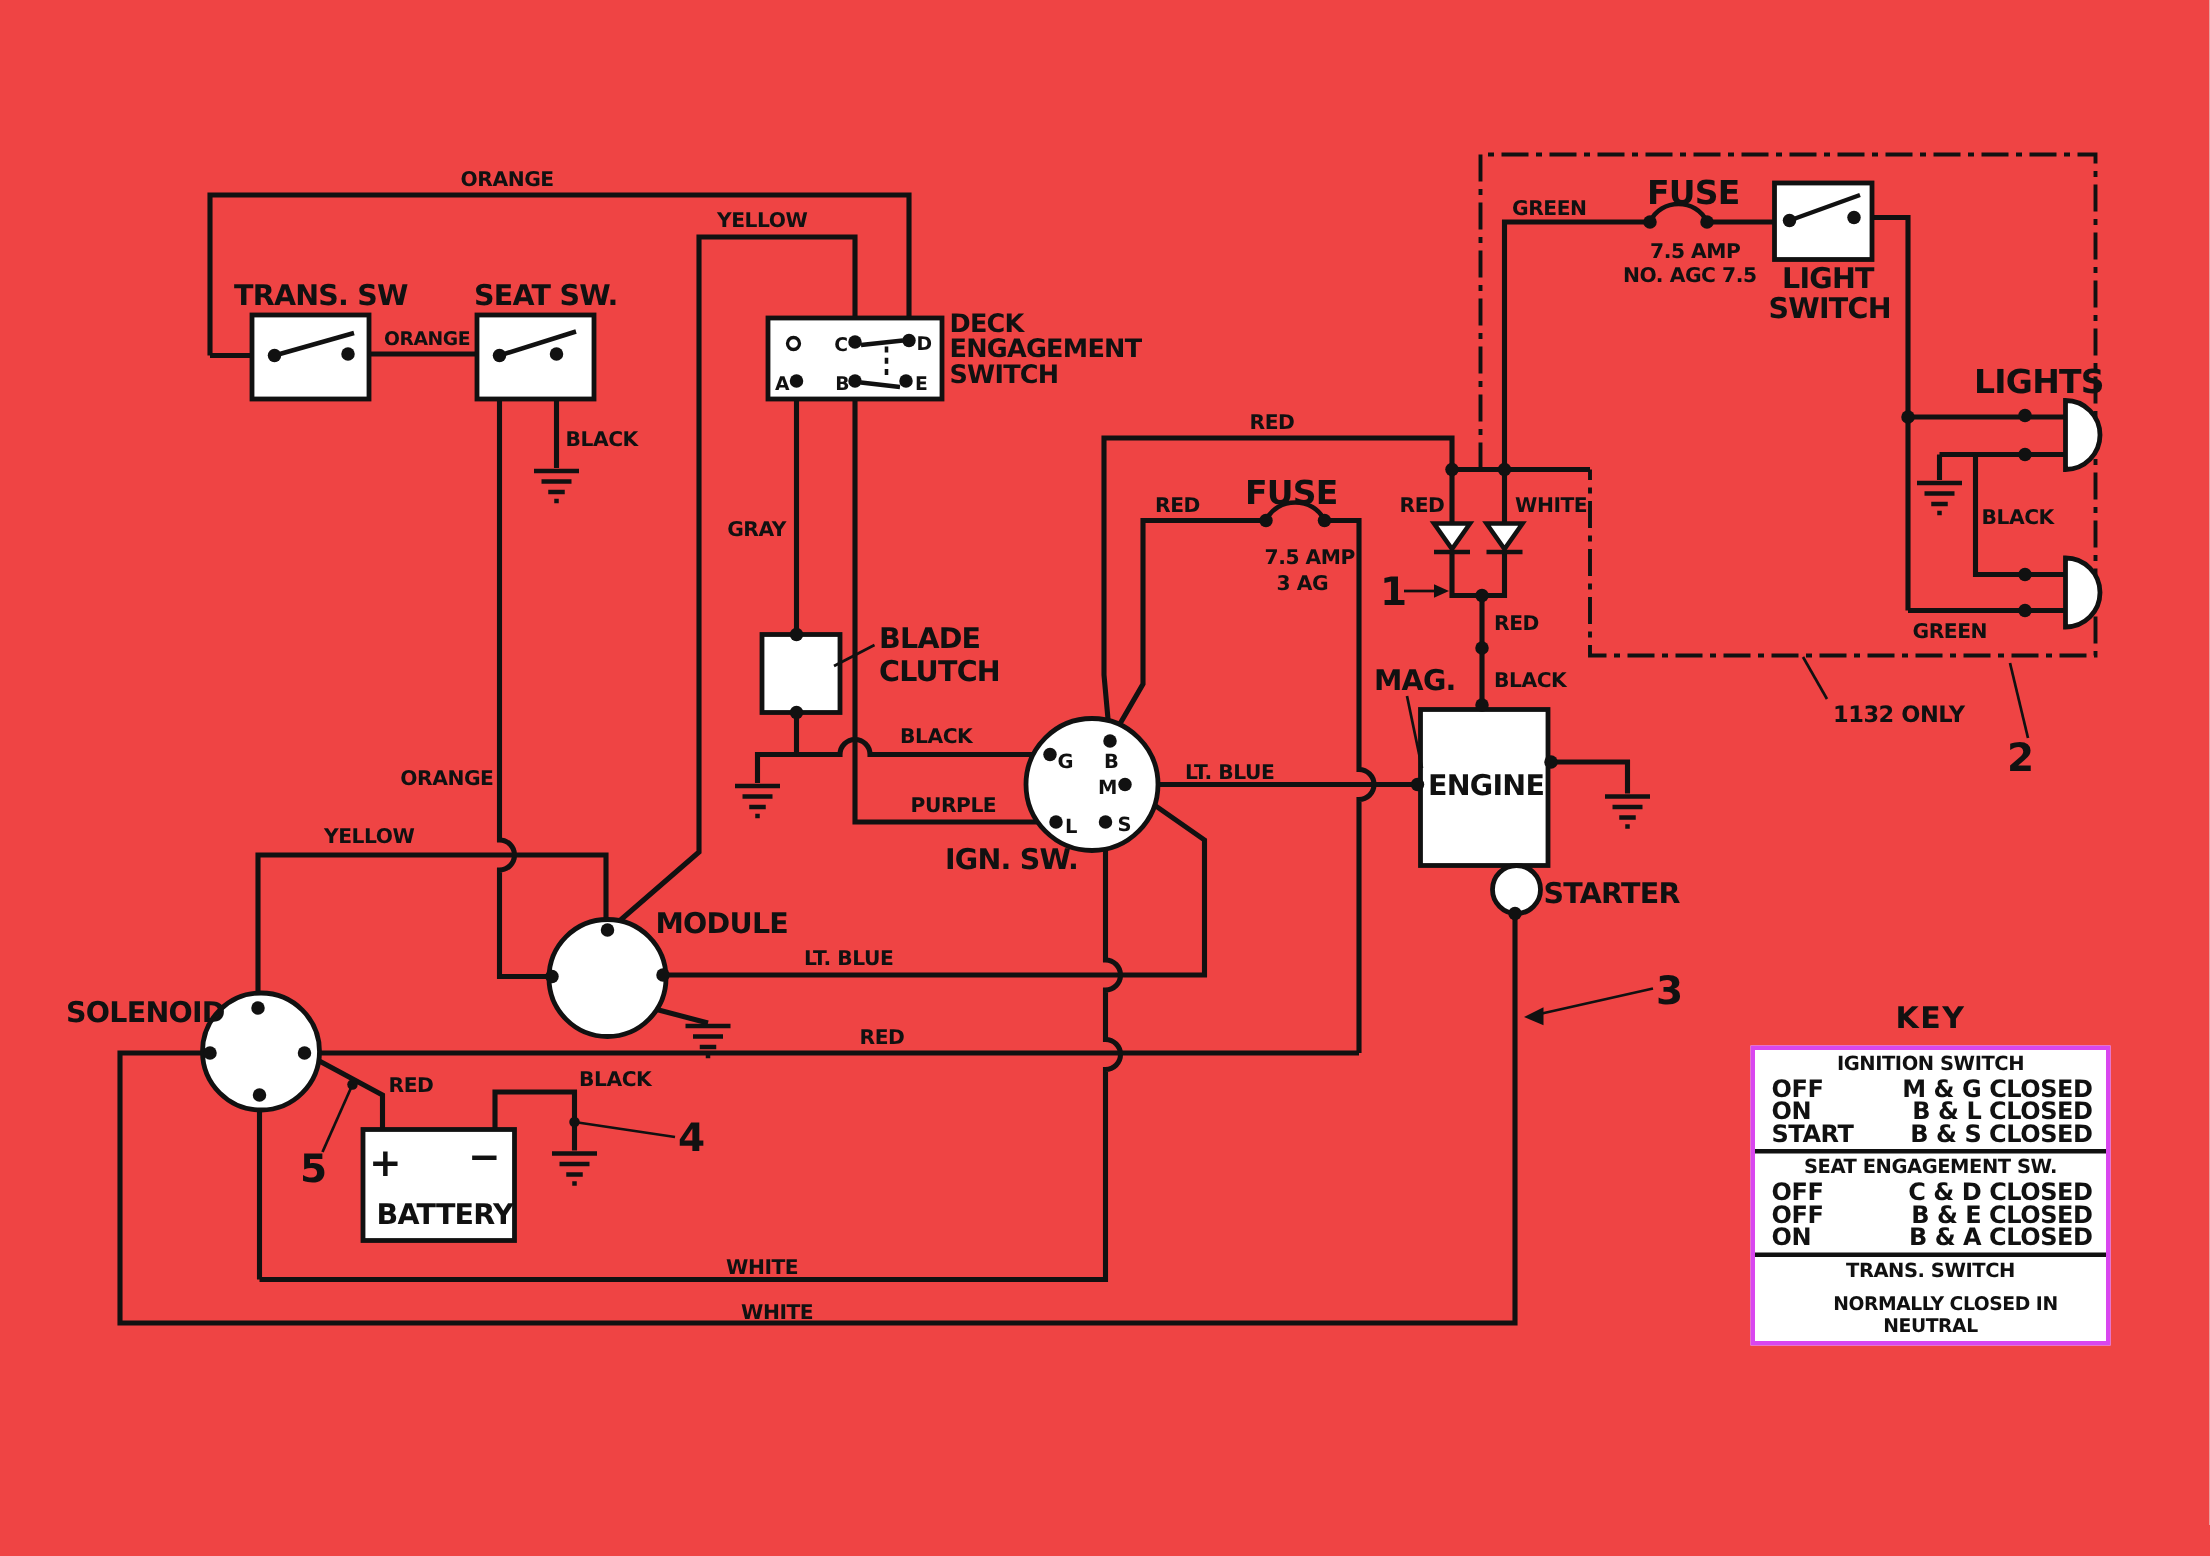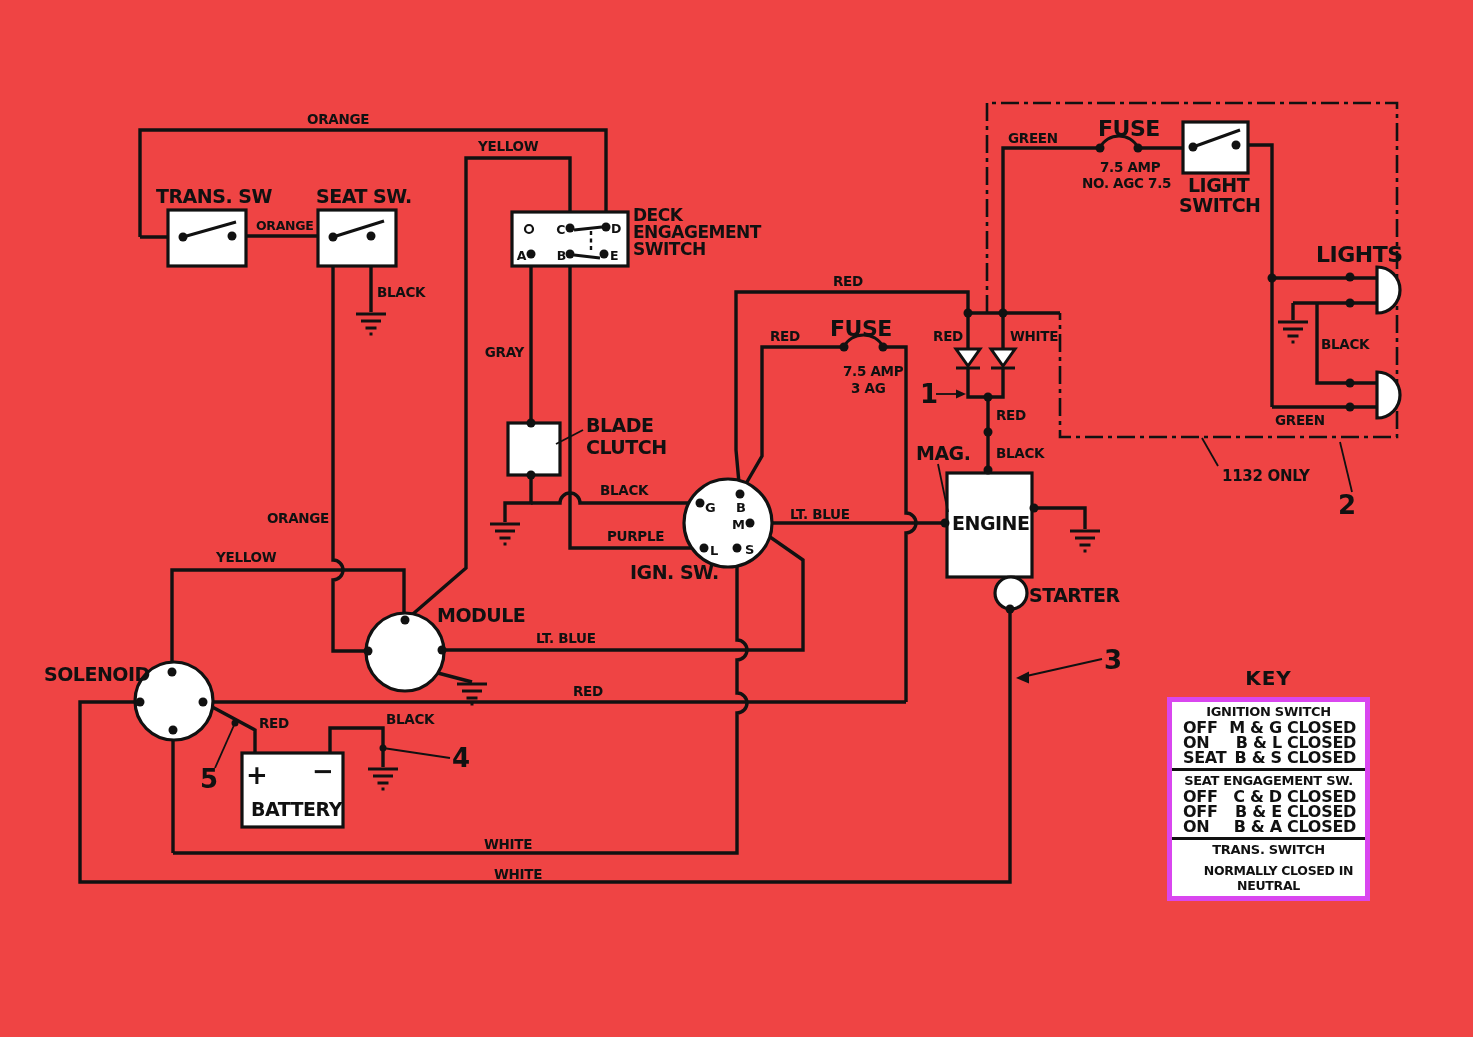--- a/index.html
+++ b/index.html
@@ -10,23 +10,23 @@
   .lbl{font-size:13.5px;letter-spacing:-0.3px;}
   .lbl-sm{font-size:12.5px;letter-spacing:-0.3px;}
   .comp{font-size:19px;letter-spacing:-0.5px;}
   .comp-sm{font-size:17px;letter-spacing:-0.5px;}
   .big{font-size:22px;letter-spacing:-0.5px;}
   .term{font-size:13px;}
   .callout{font-size:26px;}
   .sign{font-size:26px;}
   .note{font-size:15px;letter-spacing:-0.3px;}
   
-  .key{position:absolute;left:1167px;top:666px;width:203px;color:#111;font-weight:bold;}
+  .key{position:absolute;left:1167px;top:666px;width:240px;color:#111;font-weight:bold;}
   .key-title{text-align:center;font-size:20px;letter-spacing:1px;margin-bottom:7px;}
-  .key-box{border:5px solid #d946ef;background:#fff;}
+  .key-box{border:3px solid #d946ef;background:#fff;}
   .ksec{border-top:3px solid #111;padding:2px 0 3px 0;}
   .ksec:first-child{border-top:none;}
   .khead{text-align:center;font-size:13px;line-height:16px;letter-spacing:-0.3px;}
   .krow{display:flex;justify-content:space-between;font-size:16px;line-height:15px;
         padding:0 9px 0 11px;letter-spacing:-0.3px;}
   .kbody{text-align:center;font-size:12.5px;line-height:15px;letter-spacing:-0.3px;}
   .kbody.gap{margin-top:5px;padding-left:20px;}
 </style>
 </head>
 <body>
@@ -288,21 +288,21 @@
       <div class="khead">IGNITION SWITCH</div>
       <div class="krow">
         <span>OFF</span>
         <span>M &amp; G CLOSED</span>
       </div>
       <div class="krow">
         <span>ON</span>
         <span>B &amp; L CLOSED</span>
       </div>
       <div class="krow">
-        <span>SEAT</span>
+        <span>START</span>
         <span>B &amp; S CLOSED</span>
       </div>
     </div>
     <div class="ksec">
       <div class="khead">SEAT ENGAGEMENT SW.</div>
       <div class="krow">
         <span>OFF</span>
         <span>C &amp; D CLOSED</span>
       </div>
       <div class="krow">

